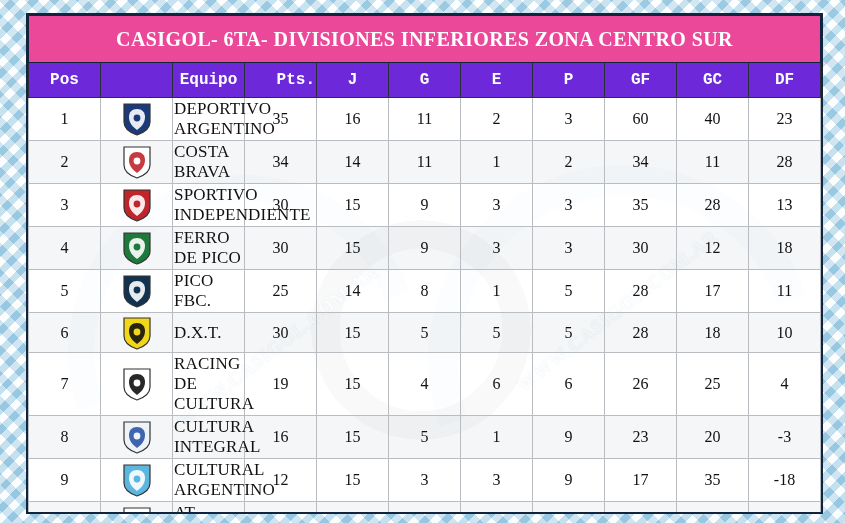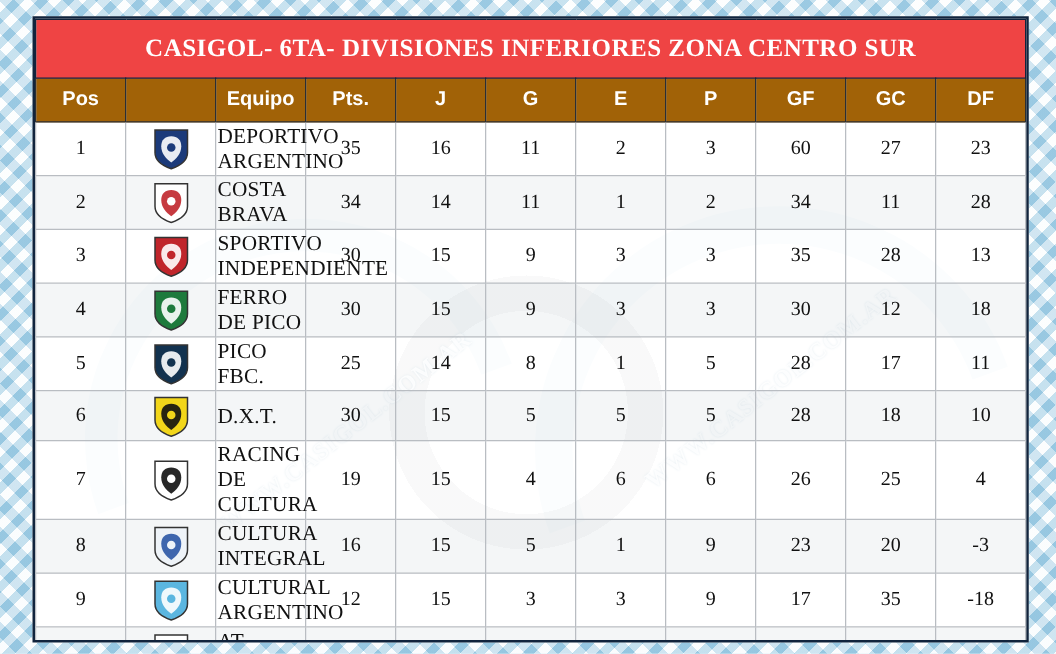--- a/index.html
+++ b/index.html
@@ -92,38 +92,38 @@
   }
 
   table {
     position: relative;
     z-index: 3;
     border-collapse: collapse;
     width: 100%;
     table-layout: fixed;
   }
   .title-row td {
-    background: #ef4444;
+    background: #ec4899;
     color: #ffffff;
     text-align: center;
     font-size: 20px;
     font-weight: bold;
     letter-spacing: .4px;
     height: 44px;
     border: 1px solid #11243d;
     font-family: "Liberation Serif", serif;
   }
   .head-row th {
-    background: #a16207;
+    background: #6d28d9;
     color: #ffffff;
     font-size: 16px;
     font-weight: bold;
     height: 32px;
     border: 1px solid #2b2f34;
-    font-family: Liberation Sans, sans-serif;
+    font-family: Liberation Mono, monospace;
   }
   tbody td {
     height: 37px;
     border: 1px solid #b9bdc2;
     font-size: 16px;
     color: #111111;
     background: rgba(255,255,255,0.72);
     text-align: center;
     font-family: "Liberation Serif", serif;
   }
@@ -135,21 +135,21 @@
   td.team {
     text-align: left;
     font-size: 17px;
     letter-spacing: .2px;
   }
   td.num { width: 36px; }
   td.pts { width: 50px; font-weight: normal; }
   th.pos { width: 42px; }
   th.crest { width: 48px; }
   th.num { width: 36px; }
-  th.pts { width: 50px; }
+  th.pts { width: 50px; text-align: right; }
 
   .badge {
     width: 30px;
     height: 34px;
     margin: 0 auto;
     display: block;
   }
 </style>
 </head>
 <body>
@@ -194,21 +194,21 @@
                 <circle cx="15" cy="16" r="3.4" fill="#1b3a7a"></circle>
               </svg>
             </td>
             <td class="team">DEPORTIVO ARGENTINO</td>
             <td class="pts">35</td>
             <td class="num">16</td>
             <td class="num">11</td>
             <td class="num">2</td>
             <td class="num">3</td>
             <td class="num">60</td>
-            <td class="num">27</td>
+            <td class="num">40</td>
             <td class="num">23</td>
           </tr>
           <tr>
             <td class="pos">2</td>
             <td class="crest">
               <svg class="badge" viewBox="0 0 30 34">
                 <path d="M2 2 H28 V20 C28 27 21 31 15 33 C9 31 2 27 2 20 Z" fill="#ffffff" stroke="#333" stroke-width="1.2"></path>
                 <path d="M15 7 C20 7 23 10 23 15 C23 21 19 25 15 28 C11 25 7 21 7 15 C7 10 10 7 15 7 Z" fill="#c0252b" opacity="0.9"></path>
                 <circle cx="15" cy="16" r="3.4" fill="#ffffff"></circle>
               </svg>

